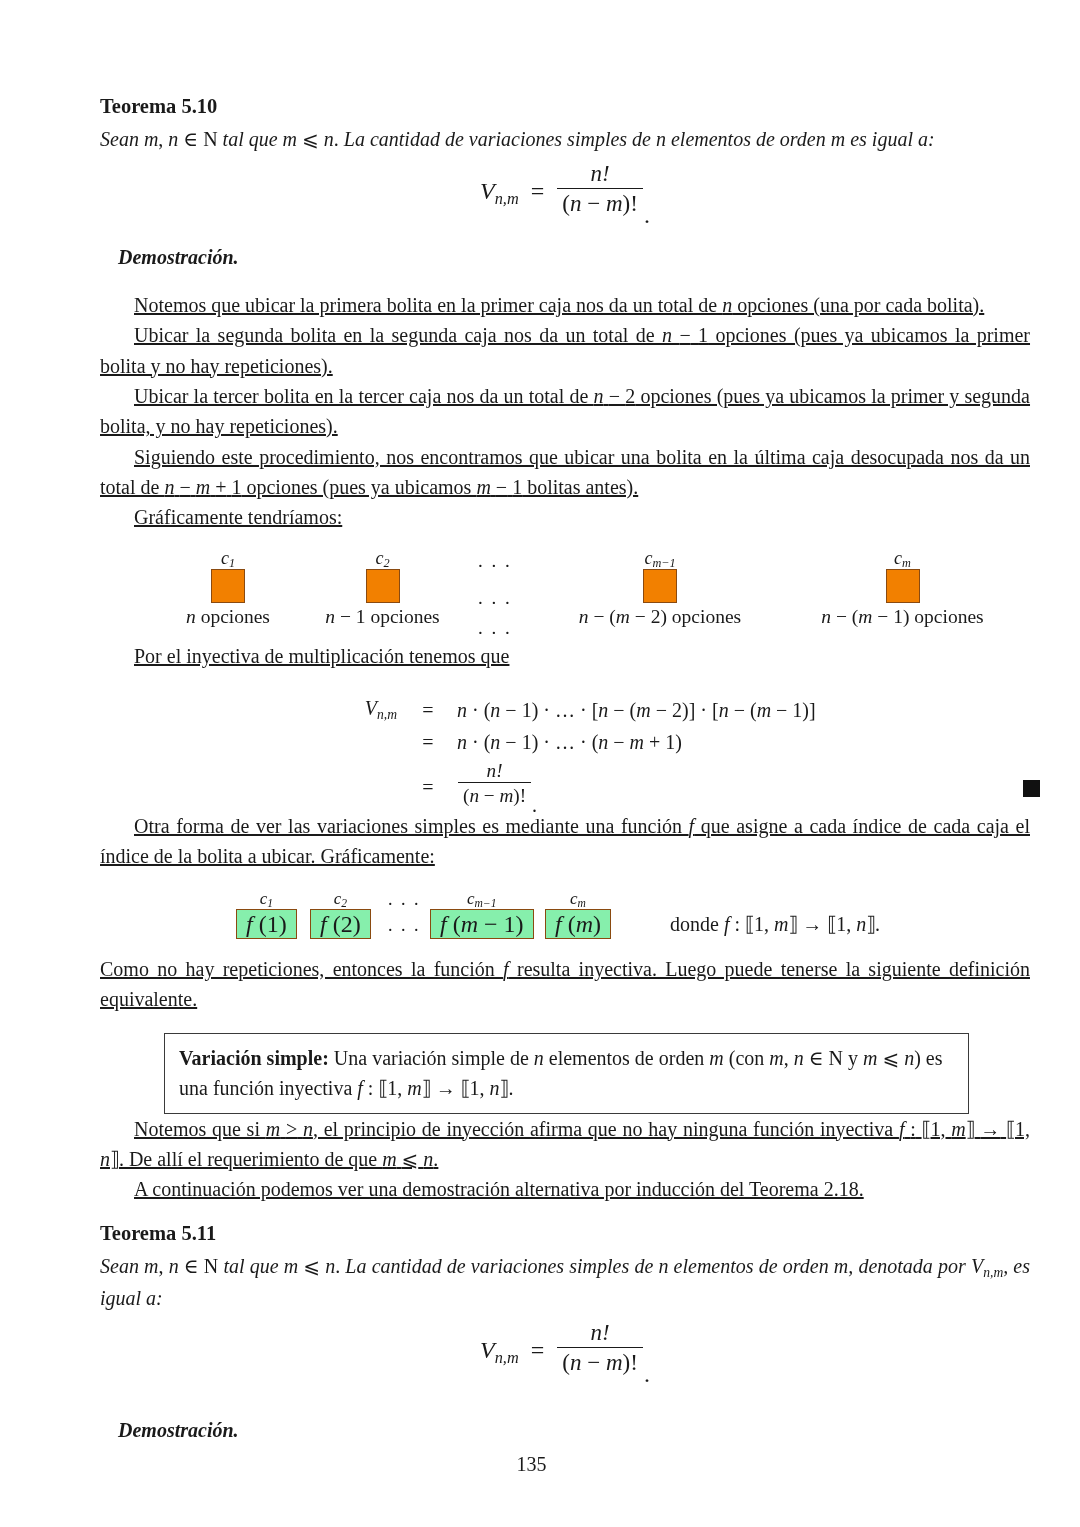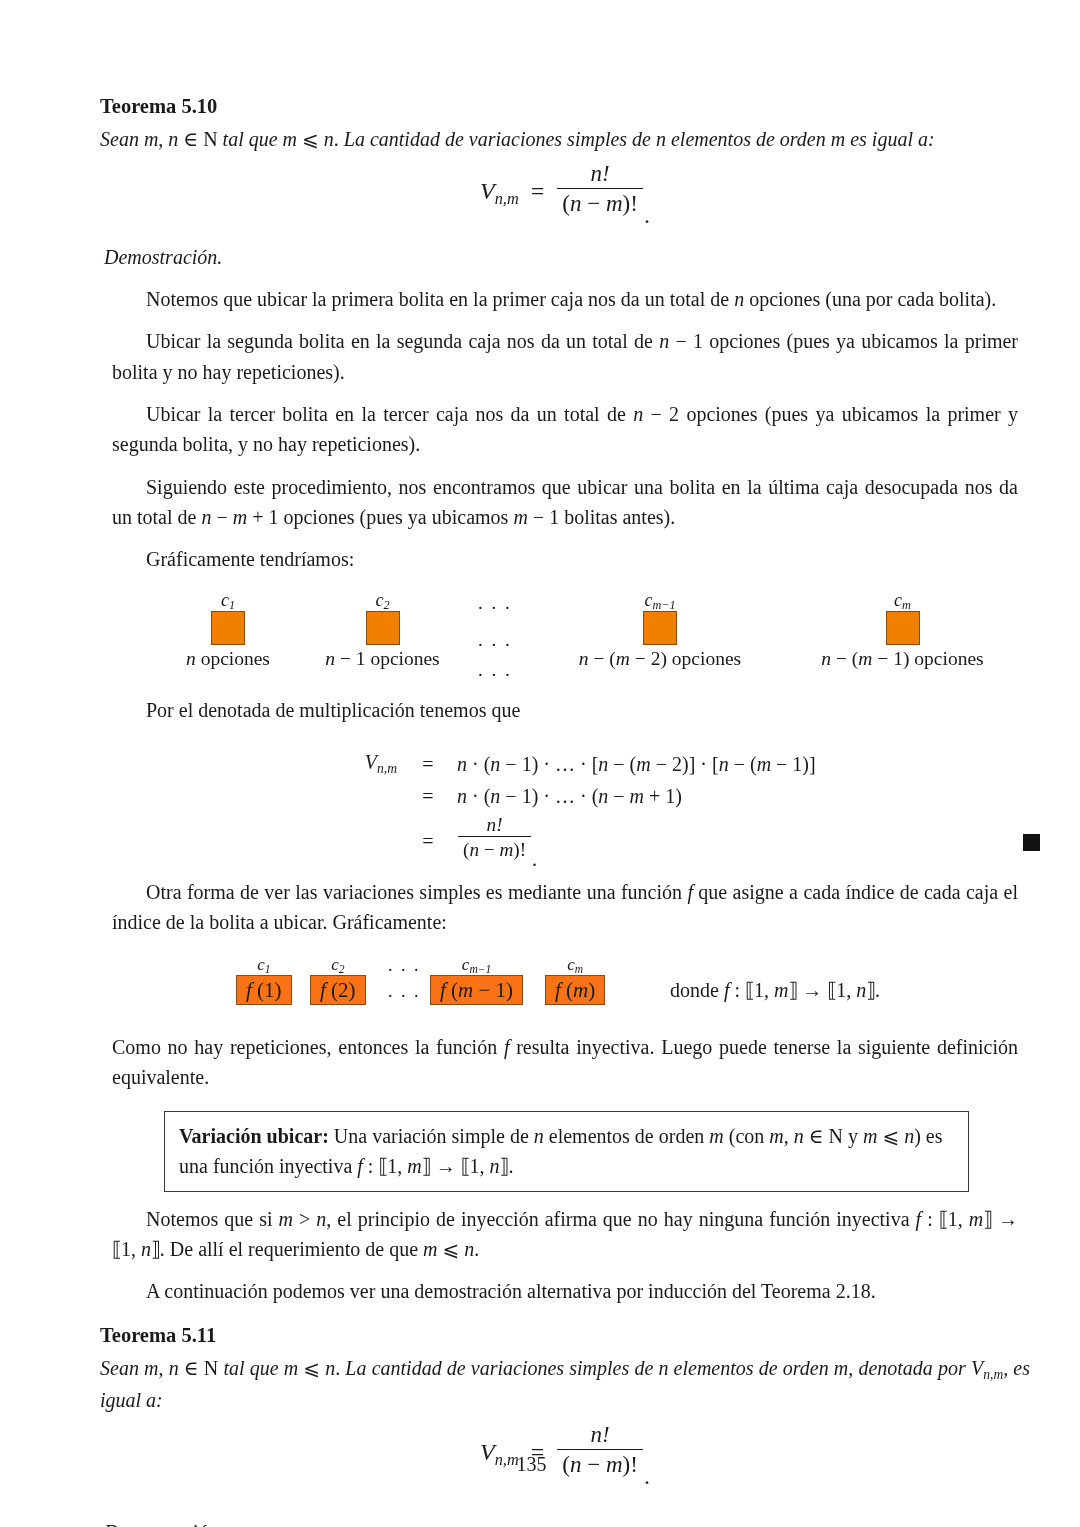--- a/index.html
+++ b/index.html
@@ -39,28 +39,30 @@
     font-style: italic;
     font-size: 20px;
     line-height: 1.52;
     text-align: justify;
     margin: 0;
   }
   .proof-head {
     font-style: italic;
     font-size: 20px;
     line-height: 1.5;
-    margin: 4px;
+    margin: 18px;
+    font-weight: bold;
   }
   p.para {
     font-size: 20px;
     line-height: 1.52;
     text-align: justify;
-    margin: 12px;
+    margin: 0;
     text-indent: 34px;
+    text-decoration: underline;
   }
   p.para.noindent { text-indent: 0; }
 
   .mt-blk { margin-top: 20px; }
   .mt-md  { margin-top: 14px; }
 
   
   .math, .mi, .mn, .mo {
     font-family: "Liberation Serif", "DejaVu Serif", serif;
   }
@@ -154,26 +156,26 @@
     position: absolute;
     text-align: center;
   }
   .d2-label {
     font-size: 17px;
     height: 21px;
     line-height: 21px;
     white-space: nowrap;
   }
   .fcell {
-    background: #f97316;
+    background: #86efac;
     border: 1.4px solid #8a4a10;
     box-sizing: border-box;
     height: 30px;
     line-height: 28px;
-    font-size: 21px;
+    font-size: 24px;
     white-space: nowrap;
     padding: 0 9px;
     color: #1a1a1a;
   }
   .d2-dots {
     position: absolute;
     font-size: 18px;
     white-space: nowrap;
     letter-spacing: 2px;
   }
@@ -308,21 +310,21 @@
       </div>
 
       <div class="d1-col" style="left:665px; width:275px;">
         <div class="d1-label"><span class="mi">c</span><span class="sub">m</span></div>
         <div class="cell"></div>
         <div class="d1-caption"><span class="mi">n</span> <span class="mo">−</span> <span class="mn">(</span><span class="mi">m</span> <span class="mo">−</span> <span class="mn">1)</span> opciones</div>
       </div>
 
     </div>
 
-    <p class="para mt-md">Por el denotada de multiplicación tenemos que</p>
+    <p class="para mt-md">Por el inyectiva de multiplicación tenemos que</p>
 
     <div class="align-block">
       <div class="align-indent">
         <div class="align-row">
           <div class="al-lhs"><span class="mi">V</span><span class="sub">n,m</span></div>
           <div class="al-eq"><span class="mo">=</span></div>
           <div class="al-rhs">
             <span class="mi">n</span> <span class="mo">·</span> <span class="mn">(</span><span class="mi">n</span> <span class="mo">−</span> <span class="mn">1)</span> <span class="mo">·</span> <span class="mo">…</span> <span class="mo">·</span> <span class="mn">[</span><span class="mi">n</span> <span class="mo">−</span> <span class="mn">(</span><span class="mi">m</span> <span class="mo">−</span> <span class="mn">2)]</span> <span class="mo">·</span> <span class="mn">[</span><span class="mi">n</span> <span class="mo">−</span> <span class="mn">(</span><span class="mi">m</span> <span class="mo">−</span> <span class="mn">1)]</span>
           </div>
         </div>
@@ -380,21 +382,21 @@
         donde <span class="mi">f</span> <span class="mo">:</span> <span class="dbl">⟦</span><span class="mn">1,</span> <span class="mi">m</span><span class="dbl">⟧</span> <span class="mo">→</span> <span class="dbl">⟦</span><span class="mn">1,</span> <span class="mi">n</span><span class="dbl">⟧</span>.
       </div>
 
     </div>
 
     <p class="para noindent mt-md">
       Como no hay repeticiones, entonces la función <span class="mi">f</span> resulta inyectiva. Luego puede tenerse la siguiente definición equivalente.
     </p>
 
     <div class="defbox">
-      <b>Variación ubicar:</b>
+      <b>Variación simple:</b>
       <span>
         Una variación simple de <span class="mi">n</span> elementos de orden <span class="mi">m</span>
         (con <span class="mi">m</span><span class="mn">,</span> <span class="mi">n</span> <span class="mo">∈</span> <span class="bbN">N</span>
         y <span class="mi">m</span> <span class="mo">⩽</span> <span class="mi">n</span>) es una función inyectiva
         <span class="mi">f</span> <span class="mo">:</span> <span class="dbl">⟦</span><span class="mn">1,</span> <span class="mi">m</span><span class="dbl">⟧</span>
         <span class="mo">→</span> <span class="dbl">⟦</span><span class="mn">1,</span> <span class="mi">n</span><span class="dbl">⟧</span>.
       </span>
     </div>
 
     <p class="para mt-md">

